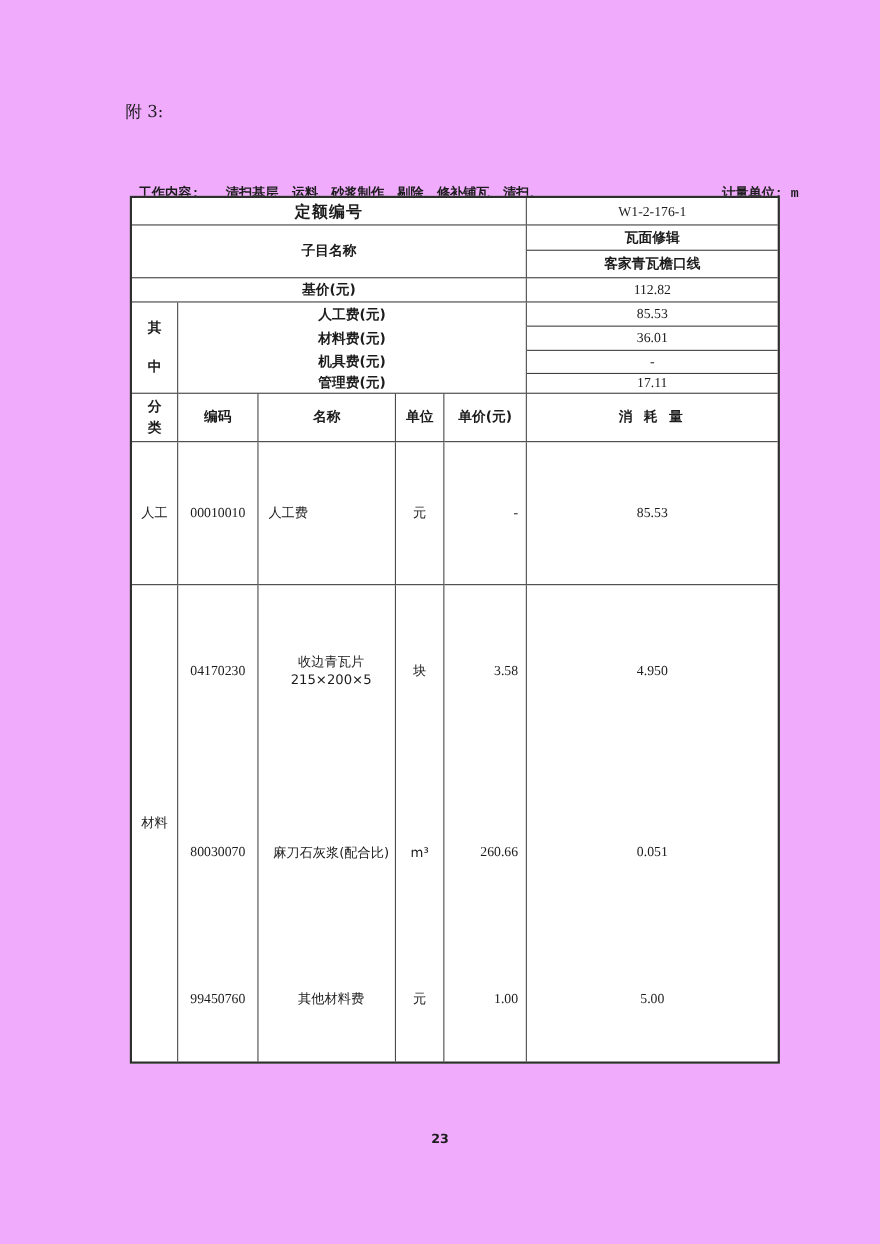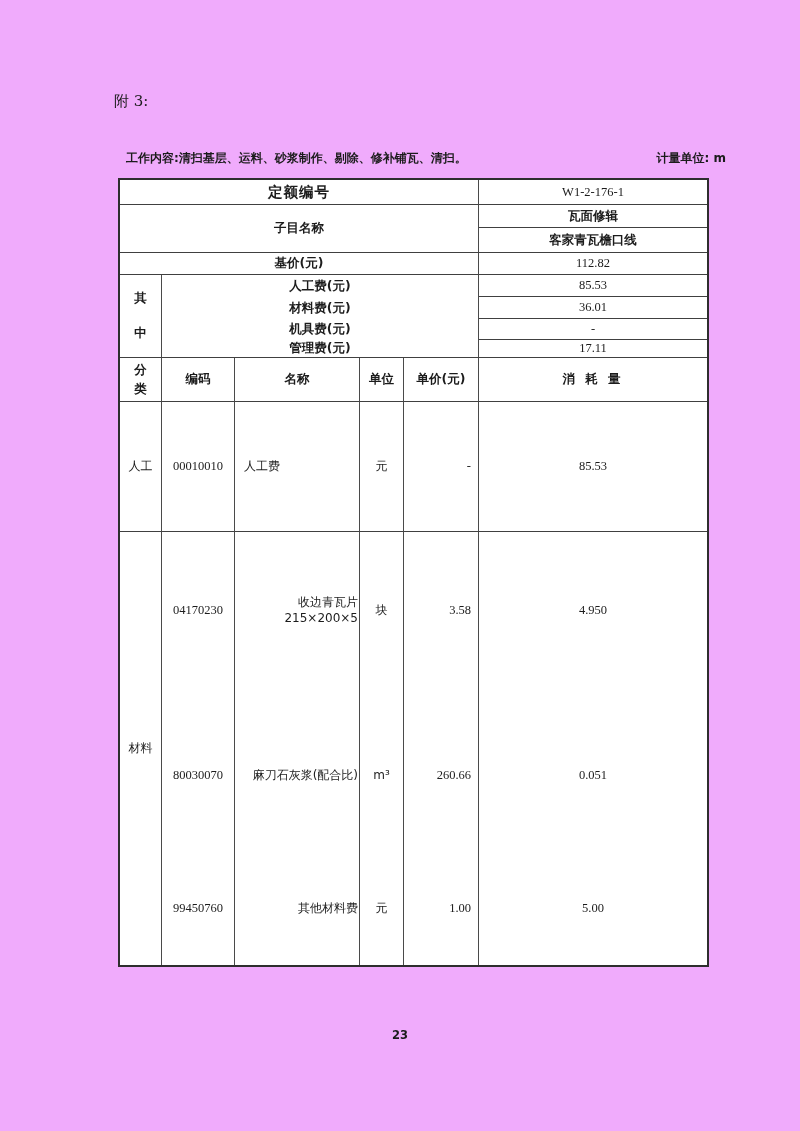--- a/index.html
+++ b/index.html
@@ -10,26 +10,26 @@
     color:#1c1c1c;
   }
   .page { position:absolute; inset:0; background:#f0abfc; }
 
   .appendix {
     position:absolute; left:114px; top:92px;
     font-size:15px; font-family:"DejaVu Serif", serif;
   }
 
   .workline {
-    position:absolute; left:126px; top:151px; width:600px;
+    position:absolute; left:126px; top:169px; width:600px;
     display:flex; align-items:flex-end;
-    font-size:12px; font-weight:bold; line-height:15px;
+    font-size:12px; font-weight:bold; line-height:15px;font-family:Liberation Mono, monospace;
   }
   .workline .wc-label { flex:0 0 auto; }
-  .workline .wc-text  { flex:0 0 auto; }
+  .workline .wc-text  { flex:0 0 auto; margin-left:24px; }
   .workline .wc-unit  { margin-left:auto; white-space:pre; }
 
   
   .tbl {
     position:absolute; left:118px; top:178px;
     width:591px; height:789px;
     display:grid;
     grid-template-columns:42px 73px 125px 44px 75px 1fr;
     grid-template-rows:25px 23px 25px 22px 22px 22px 21px 18px 44px 130px 1fr;
     border:2px solid #2e2e2e;
@@ -58,21 +58,21 @@
   .name-cell { justify-content:flex-start; padding-left:9px; padding-right:1px; text-align:left; }
   .price-cell { justify-content:flex-end; padding-right:7px; }
 
   
   .mat { position:relative; }
   .m-ent {
     position:absolute; left:0; right:0; transform:translateY(-50%);
     text-align:center; line-height:1.35;
   }
   .m-ent.t1 { top:78px; } .m-ent.t2 { top:243px; } .m-ent.t3 { top:376px; }
-  .m-name { text-align:right; padding-left:9px; padding-right:1px; }
+  .m-name { text-align:center; padding-left:9px; padding-right:1px; }
   .m-price { text-align:right; padding-right:7px; }
 
   .pageno {
     position:absolute; left:0; top:1028px; width:800px;
     text-align:center; font-size:11.5px; font-weight:600;
   }
 </style>
 </head>
 <body>
 

